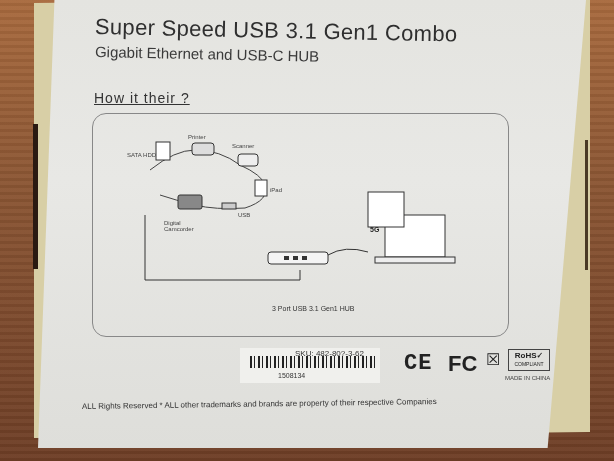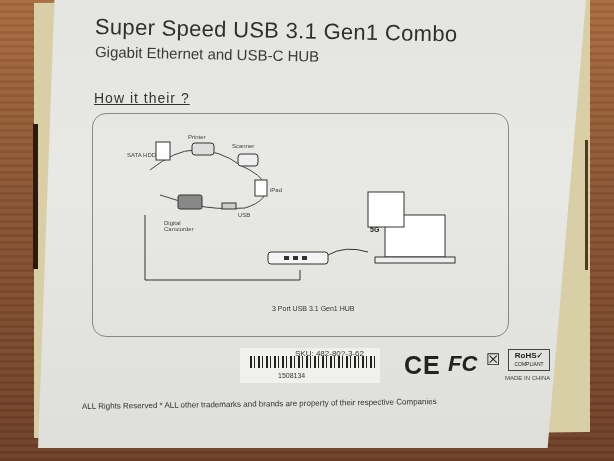--- a/index.html
+++ b/index.html
@@ -21,22 +21,22 @@
   .how{position:absolute;left:94px;top:90px;font-size:14px;color:#333;text-decoration:underline;letter-spacing:1px;}
   .diagram{position:absolute;left:92px;top:113px;width:415px;height:222px;border:1px solid #888;border-radius:14px;}
   .label{position:absolute;font-size:6px;color:#444;}
   .hub-label{position:absolute;left:272px;top:305px;font-size:7px;color:#333;}
   .barcode{position:absolute;left:240px;top:348px;width:140px;height:35px;background:#f0f0ed;}
   .sku{position:absolute;left:255px;top:349px;font-size:8px;color:#333;margin-left:40px;}
   .bars{position:absolute;left:250px;top:356px;width:125px;height:12px;
     background:repeating-linear-gradient(90deg,#222 0 2px,transparent 2px 4px,#222 4px 5px,transparent 5px 8px);}
   .sn{position:absolute;left:278px;top:372px;font-size:7px;color:#333;}
   .cert{position:absolute;font-weight:bold;color:#222;}
-  .ce{left:404px;top:351px;font-size:25px;letter-spacing:1px;}
-  .fc{left:448px;top:351px;font-size:22px;font-style:italic;}
+  .ce{left:404px;top:351px;font-size:22px;letter-spacing:1px;font-family:Liberation Mono, monospace;}
+  .fc{left:448px;top:351px;font-size:22px;}
   .rohs{position:absolute;left:508px;top:349px;width:40px;height:20px;border:1px solid #444;font-size:8px;font-weight:bold;text-align:center;line-height:11px;color:#222;}
   .rohs small{display:block;font-size:5px;font-weight:normal;line-height:7px;}
   .made{position:absolute;left:505px;top:375px;font-size:6px;color:#444;}
   .weee{position:absolute;left:486px;top:350px;font-size:16px;color:#222;}
   .footer{position:absolute;left:82px;top:402px;font-size:8px;color:#333;transform:rotate(-0.8deg);transform-origin:left;}
   svg{position:absolute;left:0;top:0;}
 </style>
 </head>
 <body>
 

